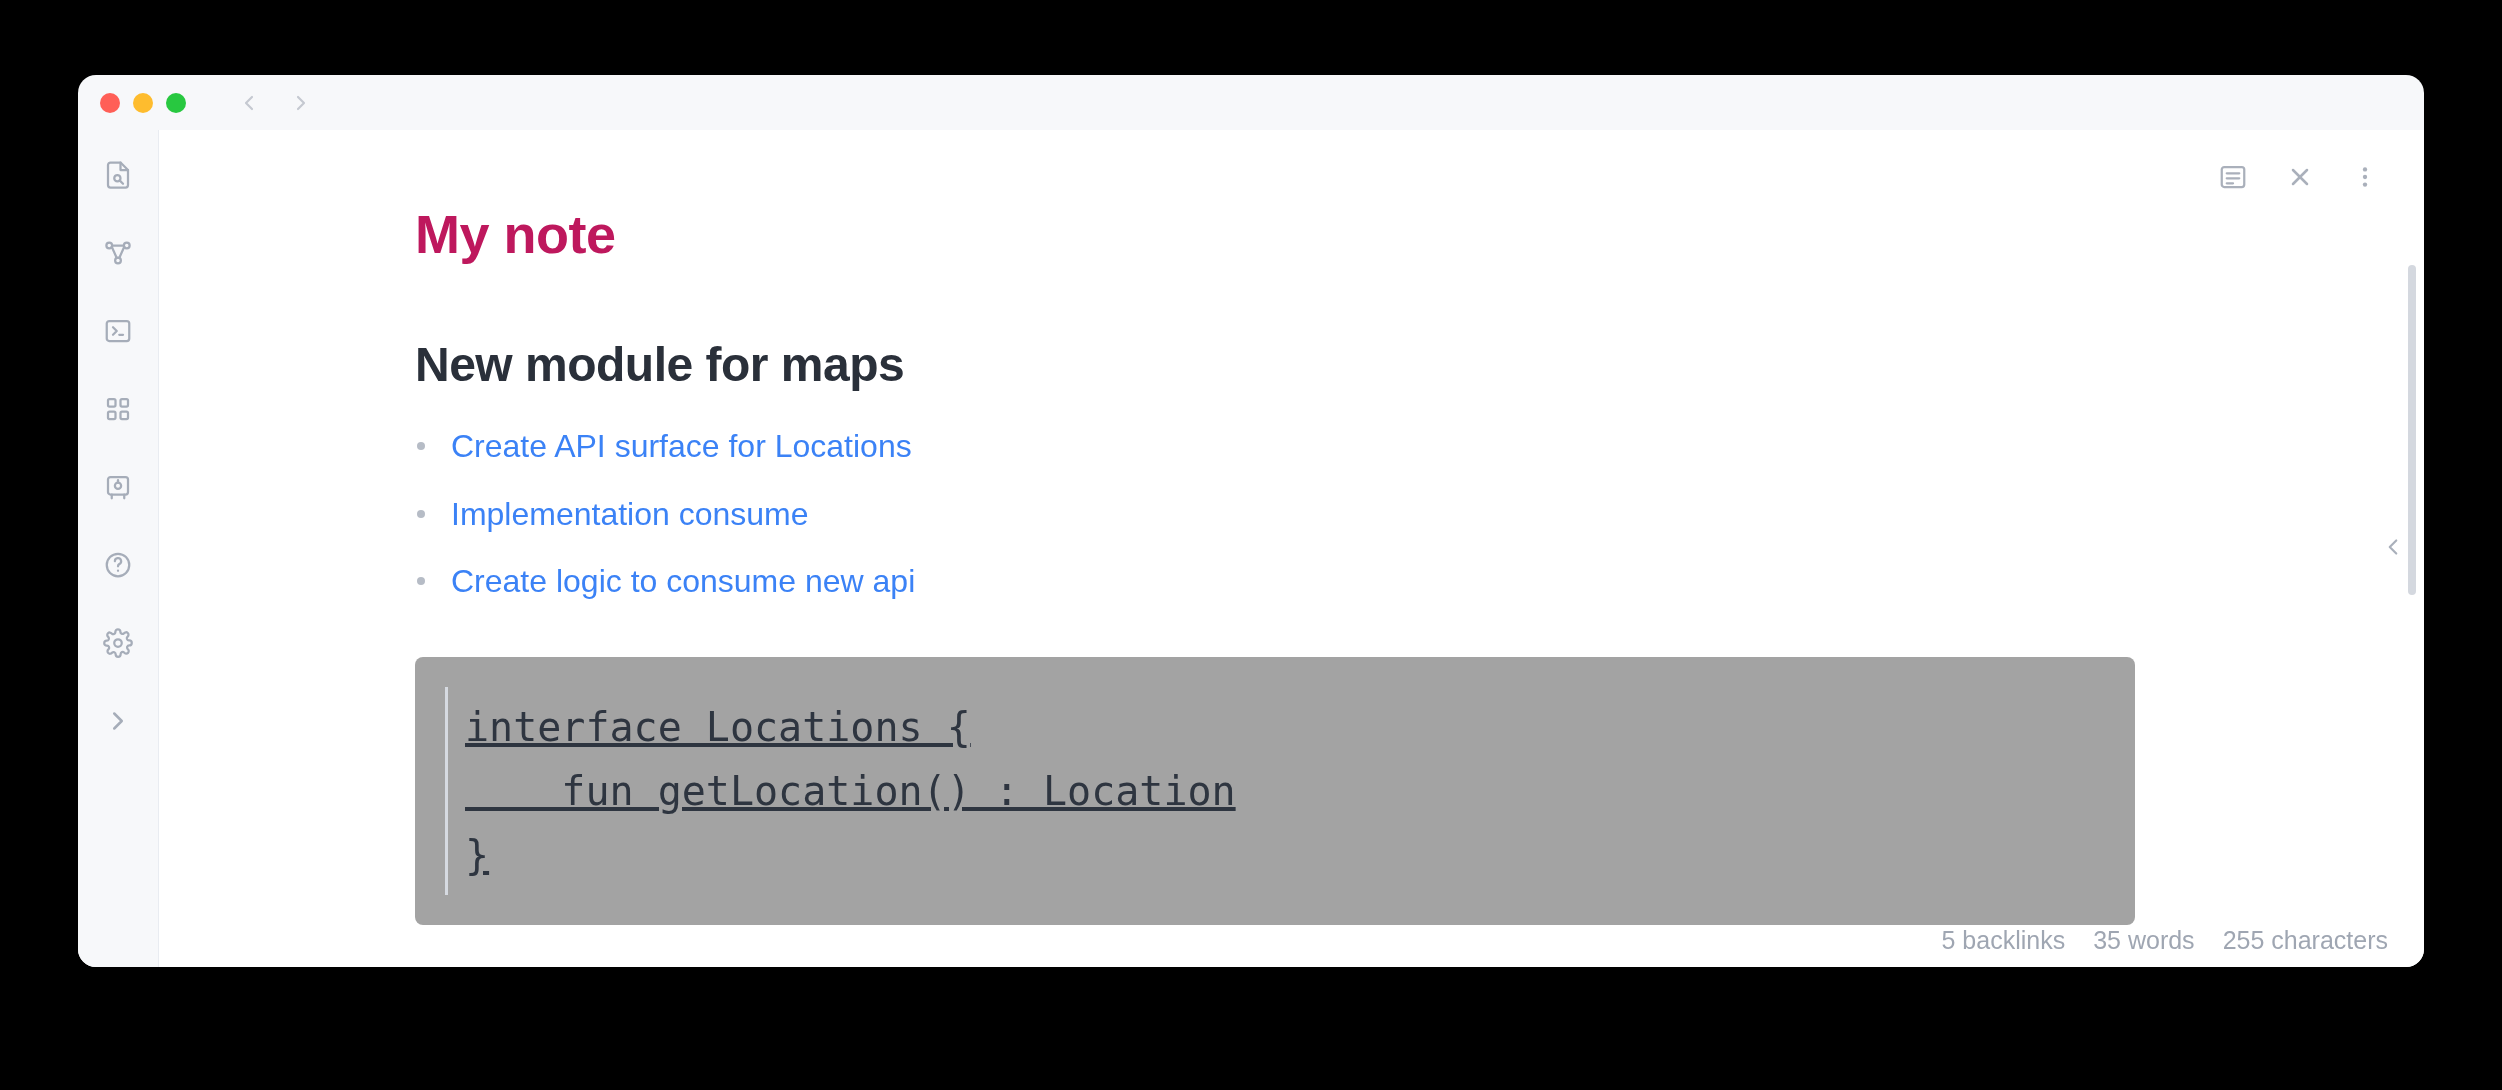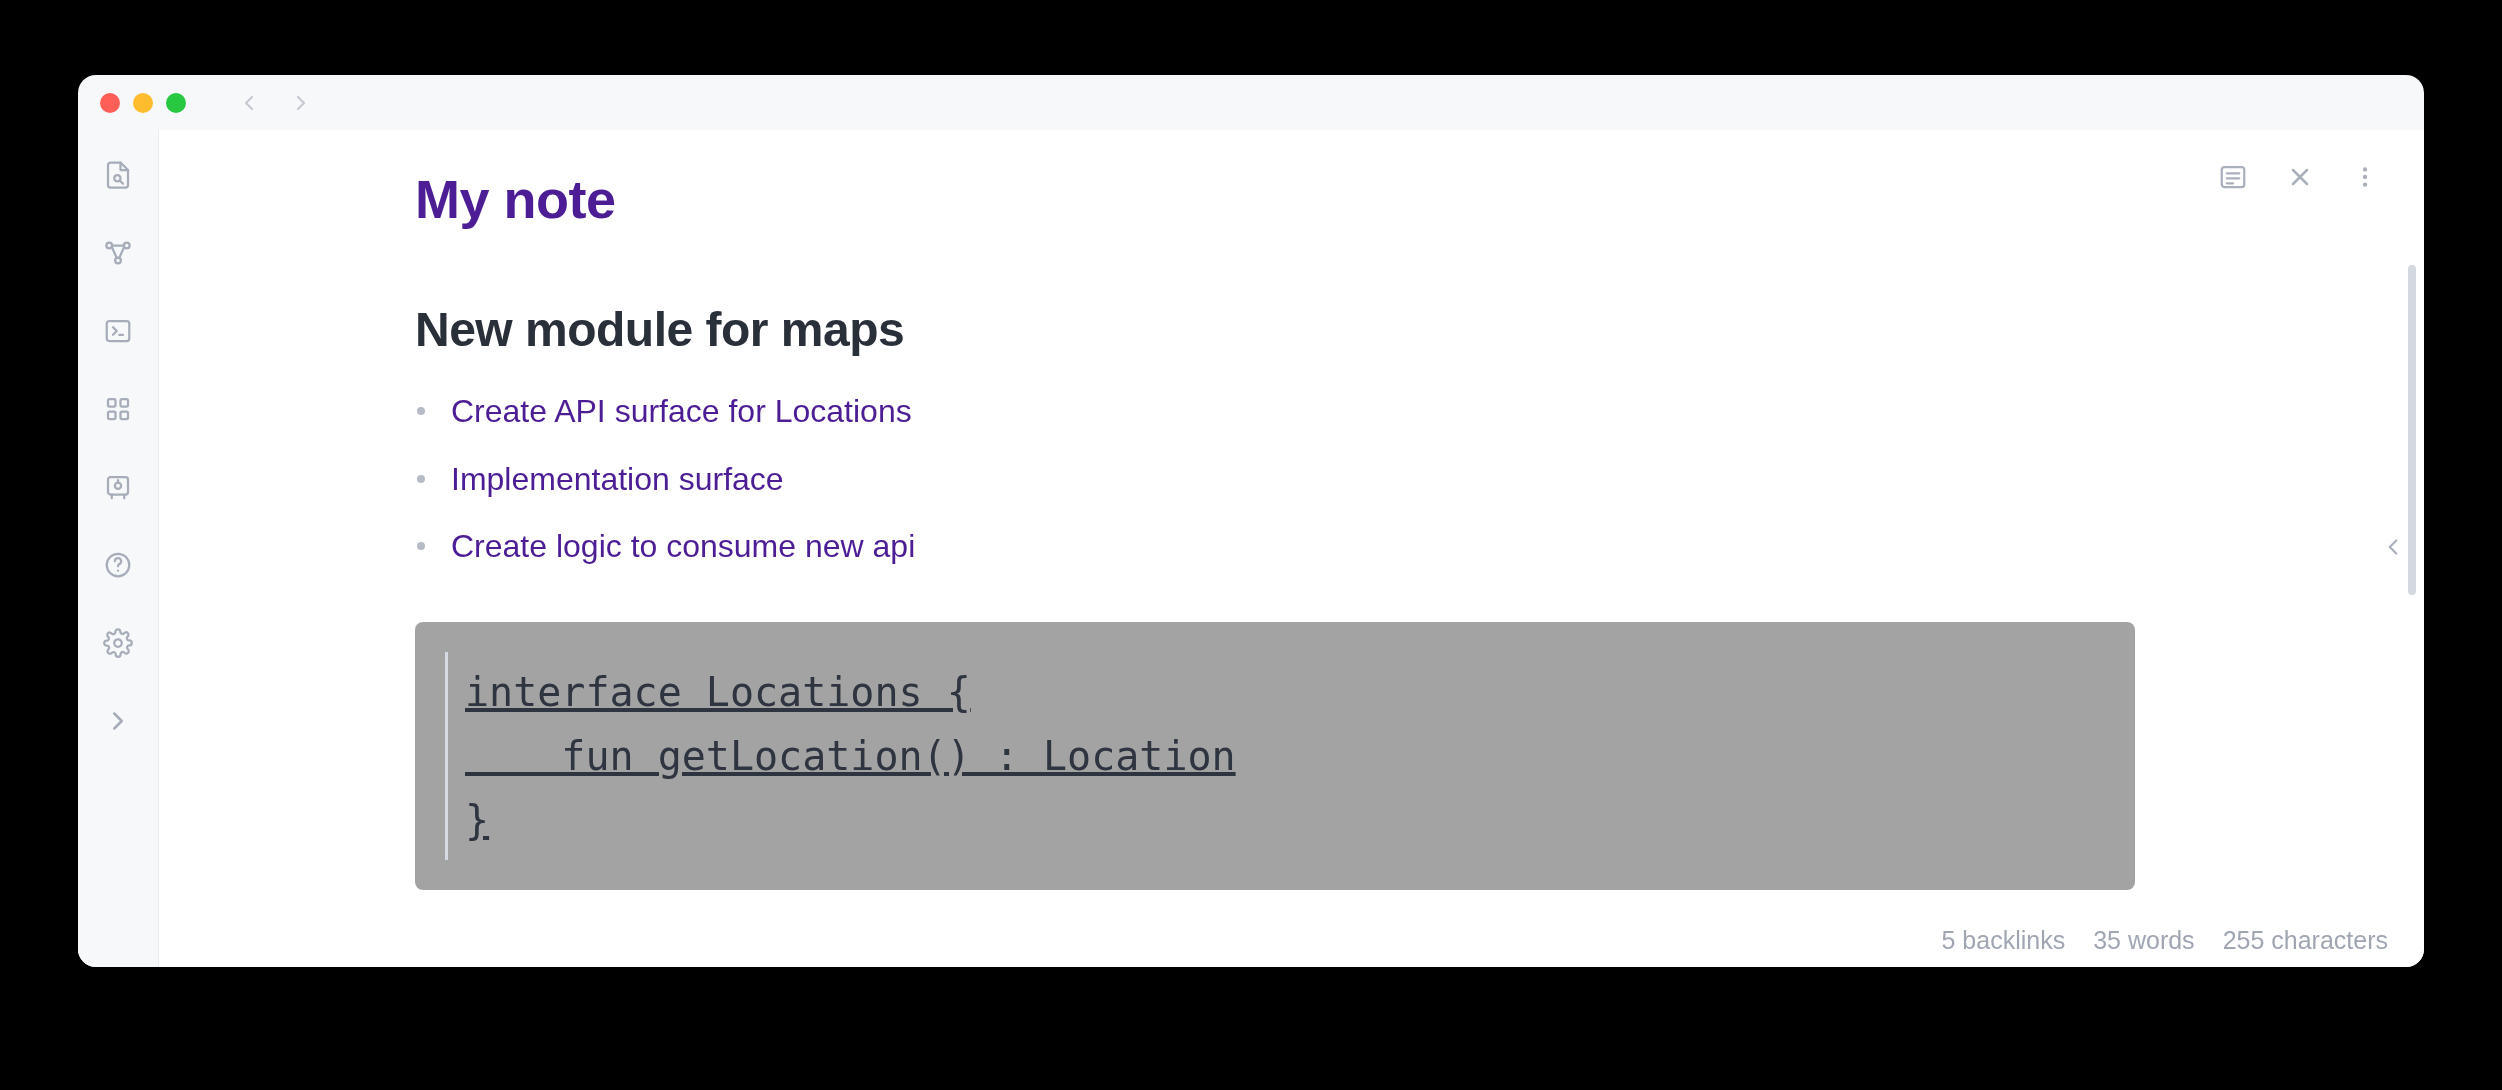--- a/index.html
+++ b/index.html
@@ -94,38 +94,39 @@
       position: relative;
       overflow: hidden;
     }
     .content-inner {
       max-width: 1720px;
       margin-left: 256px;
     }
     .note-title {
       font-size: 54px;
       font-weight: 800;
-      color: #4c1d95;
+      color: #be185d;
       letter-spacing: -0.5px;
       margin-bottom: 72px;
+      margin-top: 35px;
     }
     .section-heading {
       font-size: 48px;
       font-weight: 700;
       color: #2a303a;
       letter-spacing: -0.5px;
       margin-bottom: 30px;
     }
     .bullet-list {
       list-style: none;
       margin-bottom: 50px;
     }
     .bullet-list li {
       font-size: 32px;
-      color: #4c1d95;
+      color: #3b82f6;
       line-height: 1.55;
       padding-left: 36px;
       position: relative;
       margin-bottom: 18px;
     }
     .bullet-list li::before {
       content: '';
       position: absolute;
       left: 2px;
       top: 20px;
@@ -315,21 +316,21 @@
             <polyline points="15 18 9 12 15 6"></polyline>
           </svg>
       </div>
 
       <div class="content-scroll">
         <div class="content-inner">
           <h1 class="note-title">My note</h1>
           <h2 class="section-heading">New module for maps</h2>
           <ul class="bullet-list">
             <li>Create API surface for Locations</li>
-            <li>Implementation surface</li>
+            <li>Implementation consume</li>
             <li>Create logic to consume new api</li>
           </ul>
           <div class="code-block">interface Locations {
     fun getLocation() : Location
 }</div>
         </div>
       </div>
 
       <div class="status-bar">
         <span>5 backlinks</span>

